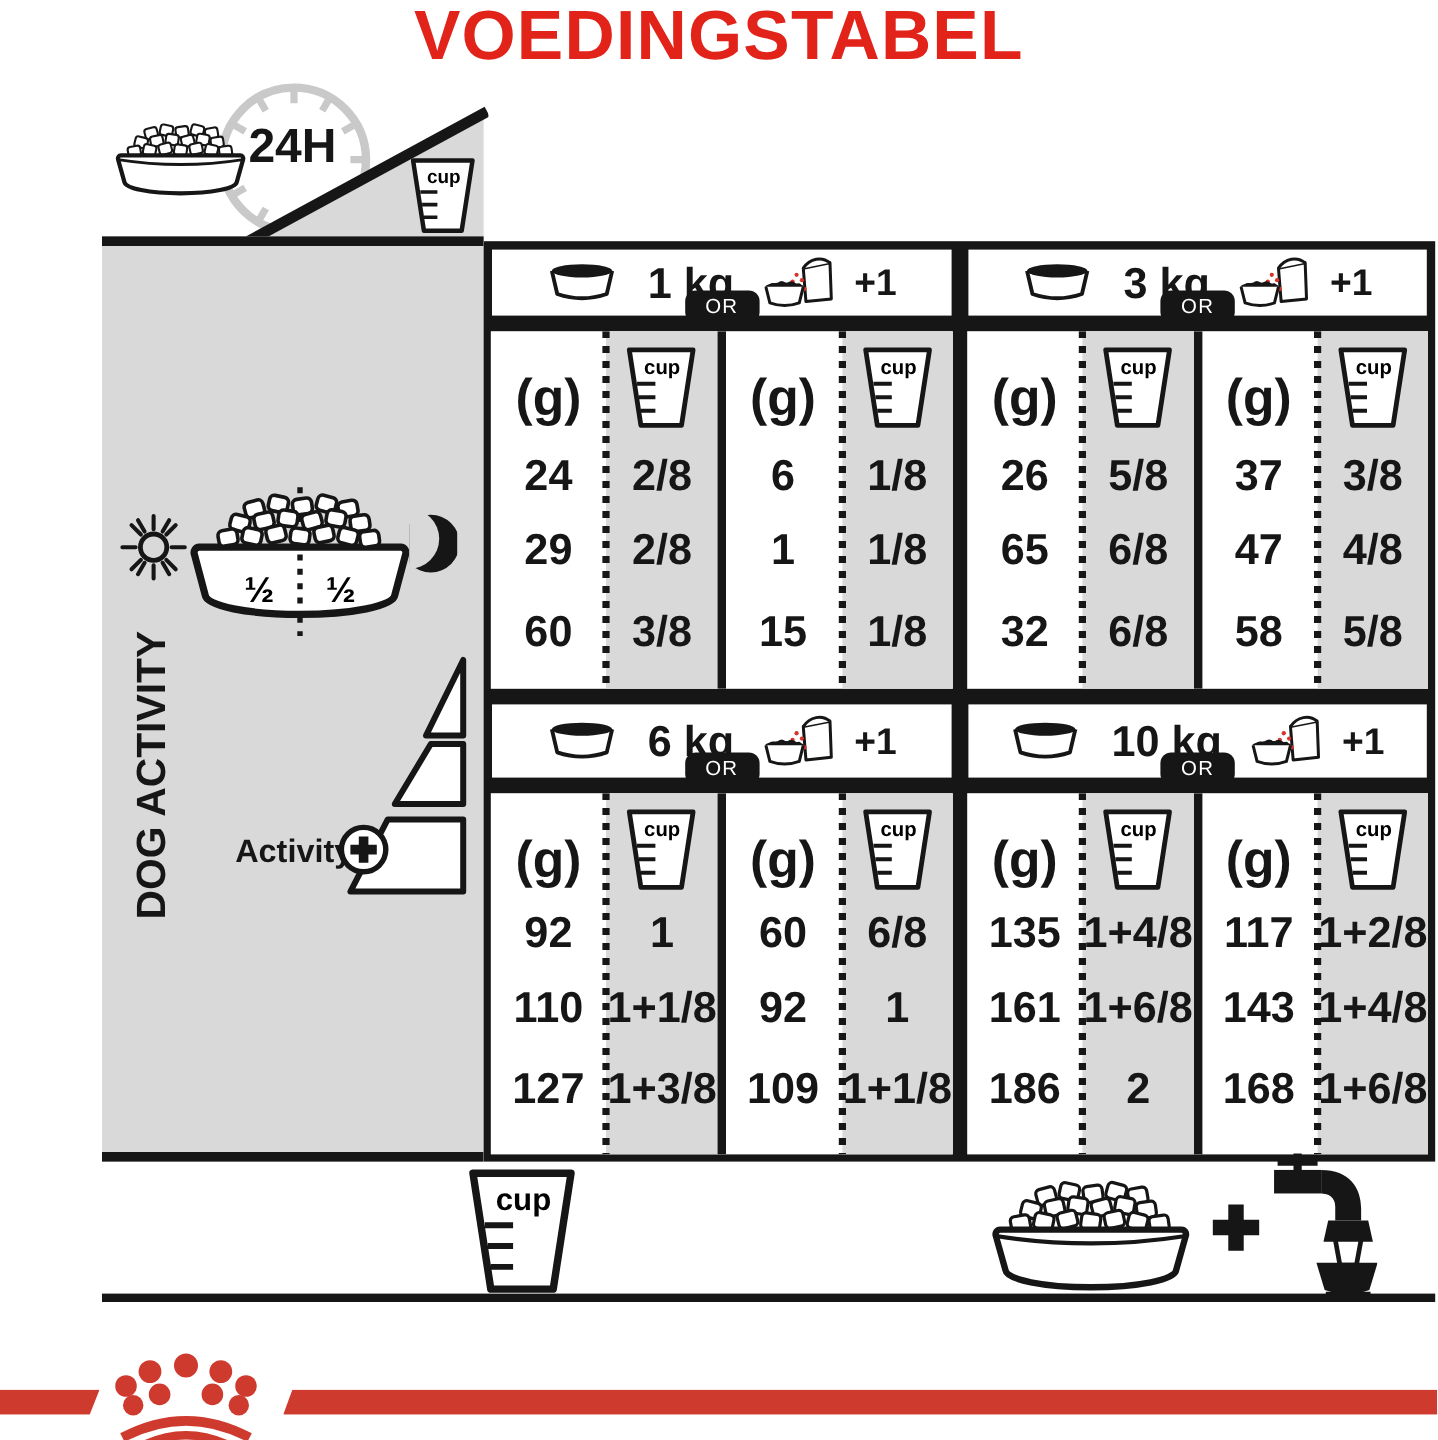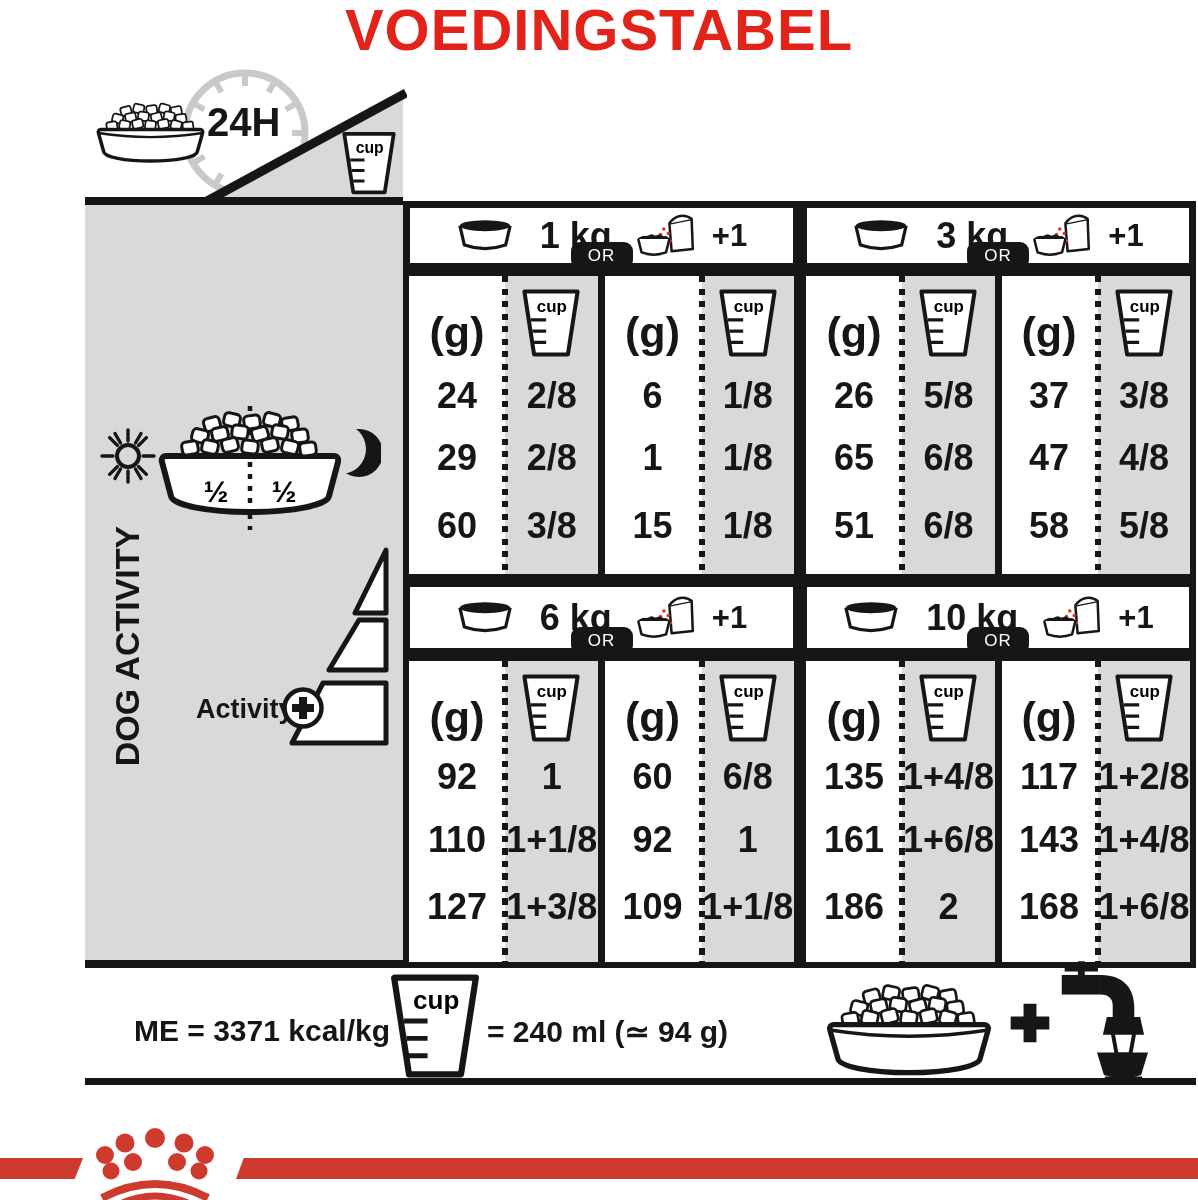--- a/index.html
+++ b/index.html
@@ -332,21 +332,21 @@
         </svg>
       <div class="glab gBp">(g)</div>
       <svg class="cupi cB">
           <use href="#sym-cup"></use>
         <svg viewBox="0 0 72 84">
             <text x="37" y="28" text-anchor="middle" font-size="21" class="cuptext">cup</text>
           </svg>
         </svg>
       <div class="val vgA" style="top:102px">26</div>
       <div class="val vgA" style="top:164px">65</div>
-      <div class="val vgA" style="top:232px">51</div>
+      <div class="val vgA" style="top:232px">32</div>
       <div class="val vcA" style="top:102px">5/8</div>
       <div class="val vcA" style="top:164px">6/8</div>
       <div class="val vcA" style="top:232px">6/8</div>
       <div class="val vgB" style="top:102px">37</div>
       <div class="val vgB" style="top:164px">47</div>
       <div class="val vgB" style="top:232px">58</div>
       <div class="val vcB" style="top:102px">3/8</div>
       <div class="val vcB" style="top:164px">4/8</div>
       <div class="val vcB" style="top:232px">5/8</div>
     </div>
@@ -417,28 +417,26 @@
       <div class="val vcA" style="top:228px">2</div>
       <div class="val vgB" style="top:98px">117</div>
       <div class="val vgB" style="top:161px">143</div>
       <div class="val vgB" style="top:228px">168</div>
       <div class="val vcB" style="top:98px">1+2/8</div>
       <div class="val vcB" style="top:161px">1+4/8</div>
       <div class="val vcB" style="top:228px">1+6/8</div>
     </div>
   </div>
 
-  <div class="meline" style="left:134px;top:1014px">ME = 3371 kcal/kg</div>
   <svg class="abs" style="left:390px;top:974px;width:90px;height:104px">
     <use href="#sym-cup"></use>
     <svg viewBox="0 0 72 84">
         <text x="37" y="28" text-anchor="middle" font-size="21" class="cuptext">cup</text>
       </svg>
   </svg>
-  <div class="meline" style="left:487px;top:1014px">= 240 ml (≃ 94 g)</div>
   <svg class="abs" style="left:813px;top:982px;width:192px;height:96px">
       <use href="#sym-kibble-bowl"></use>
     </svg>
   <svg class="abs" style="left:1007px;top:1000px;width:46px;height:46px">
       <use href="#sym-plus"></use>
     </svg>
   <svg class="abs" style="left:1048px;top:960px;width:100px;height:124px">
       <use href="#sym-tap"></use>
     </svg>
   <div class="botline"></div>

